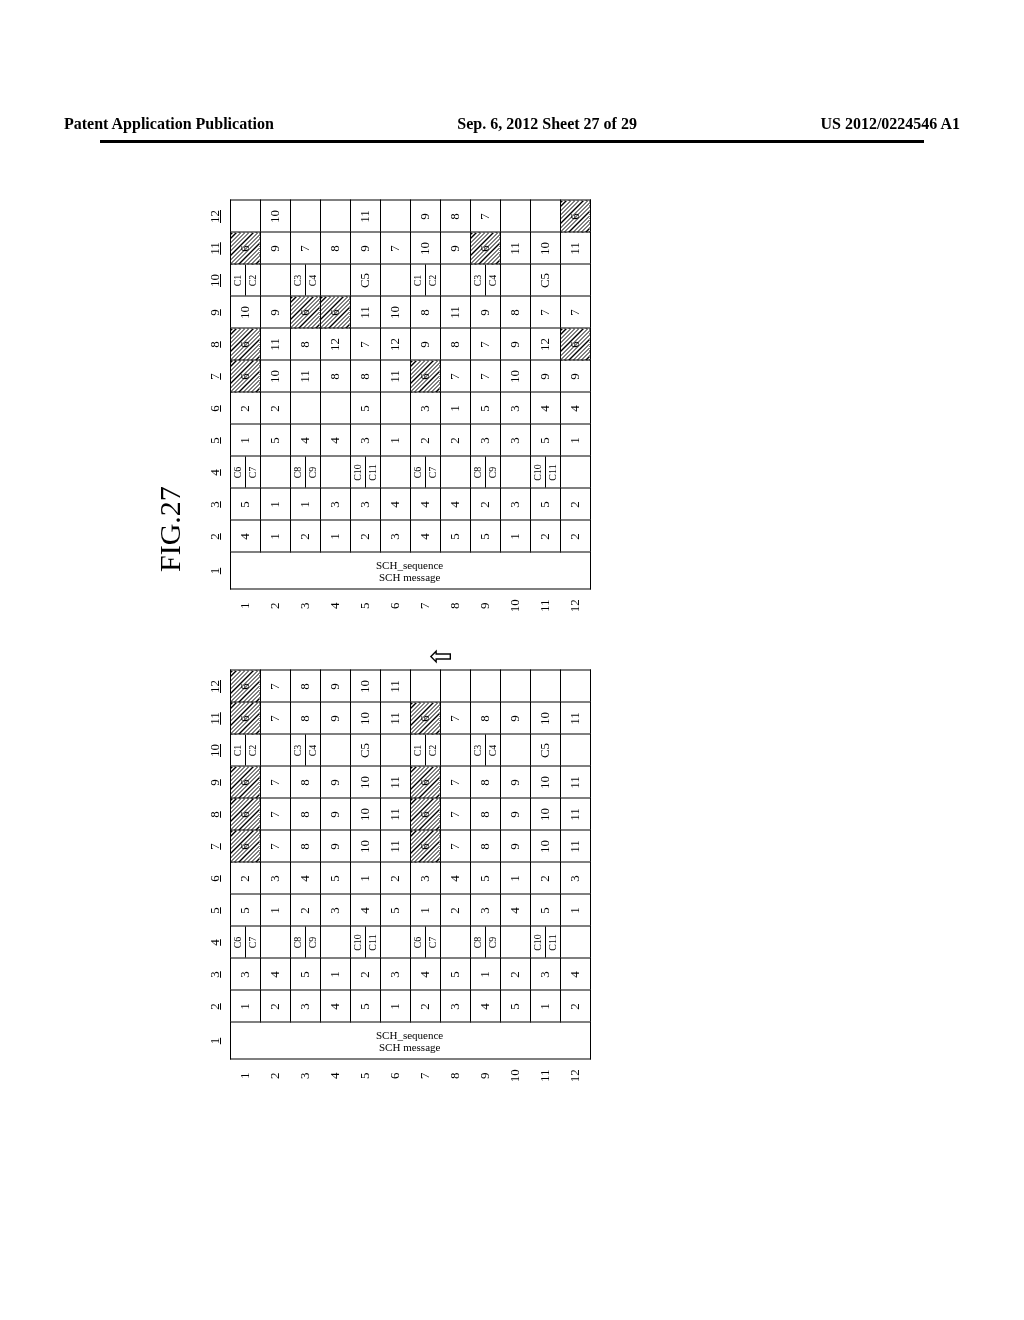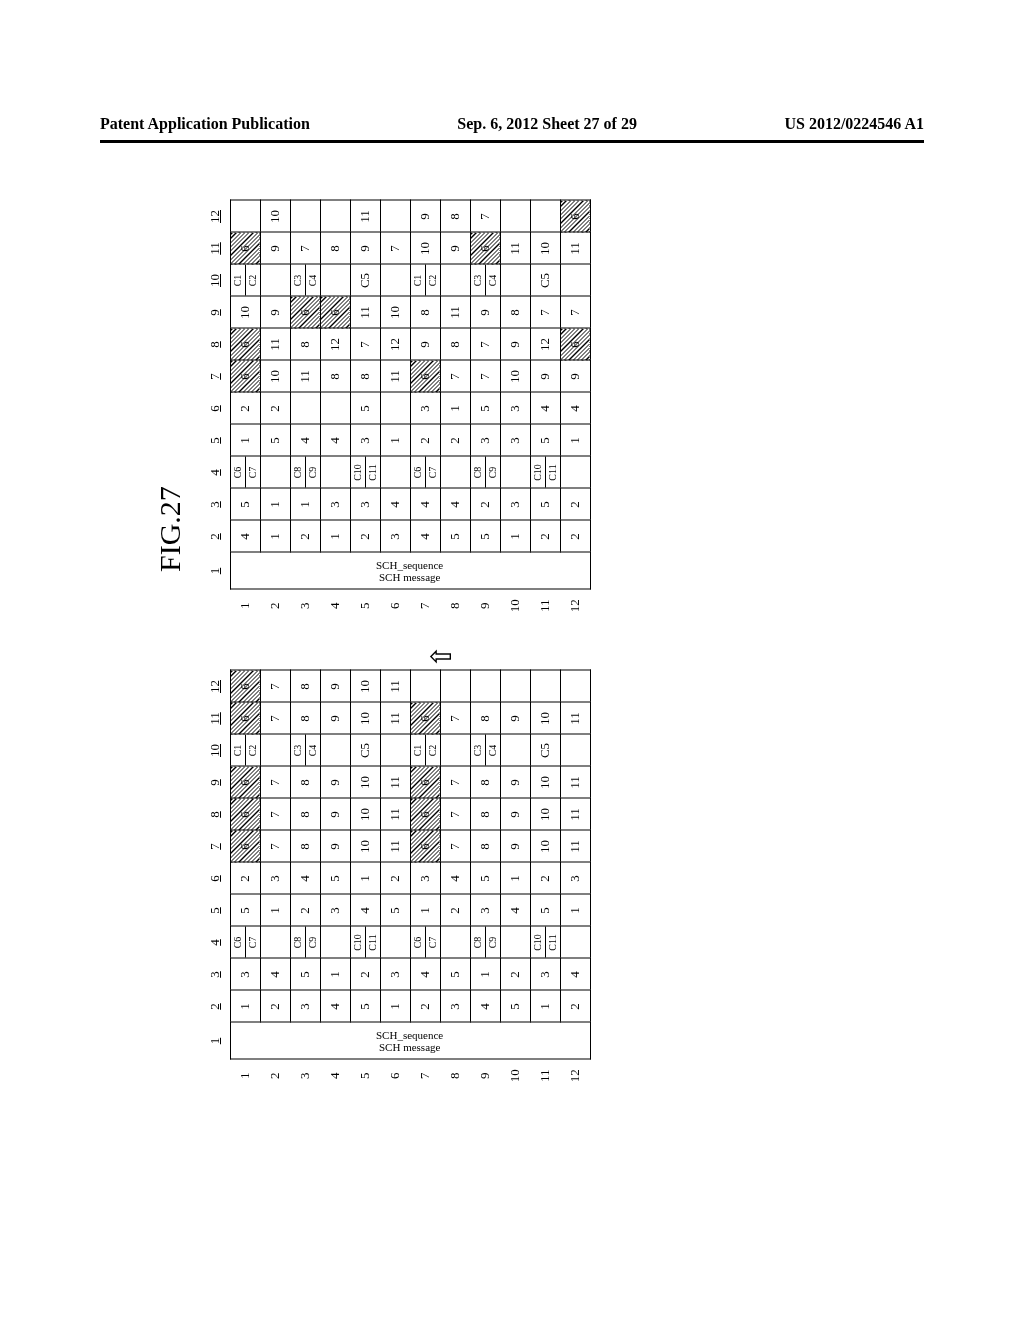--- a/index.html
+++ b/index.html
@@ -14,21 +14,21 @@
     width: 1024px;
     height: 1320px;
   }
   .header {
     position: absolute;
     top: 115px;
     left: 0;
     width: 1024px;
     display: flex;
     justify-content: space-between;
-    padding: 0 100px;
+    padding: 0 64px;
     box-sizing: border-box;
     font-weight: bold;
     font-size: 16px;
   }
   .header-left { text-align: left; }
   .header-center { text-align: left; }
   .header-right { text-align: center; }
   .header-line {
     position: absolute;
     top: 140px;

